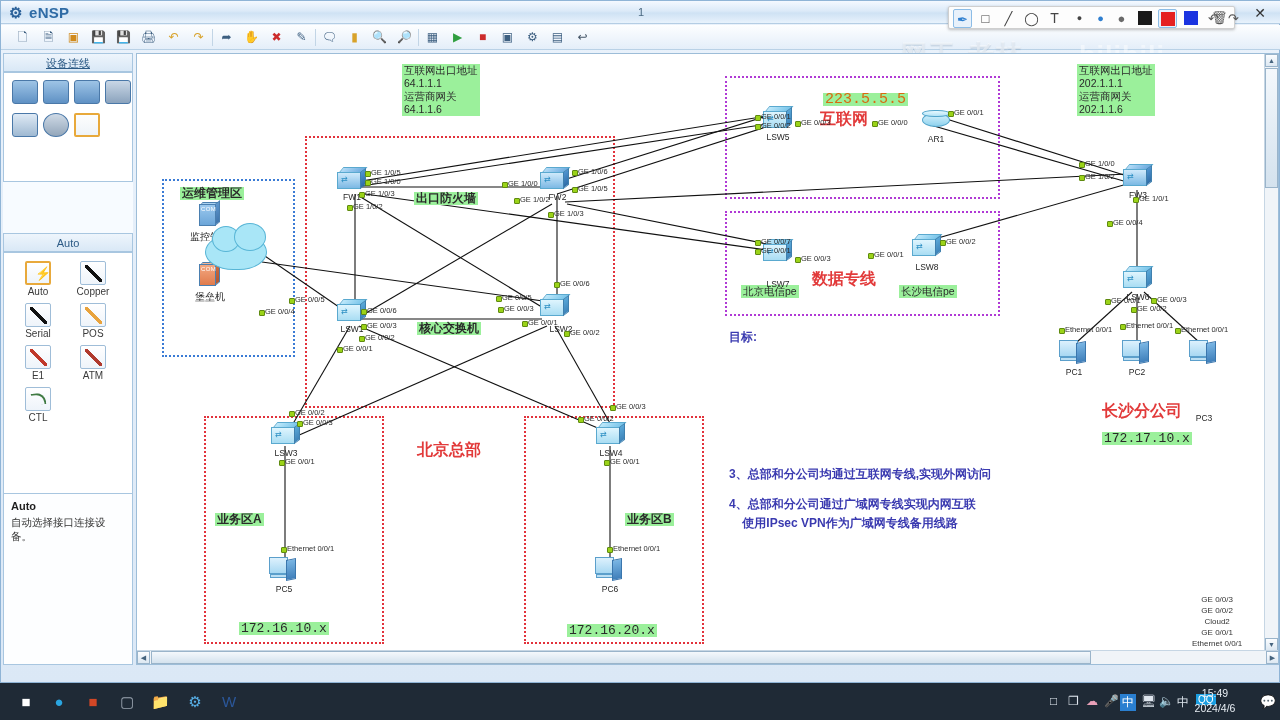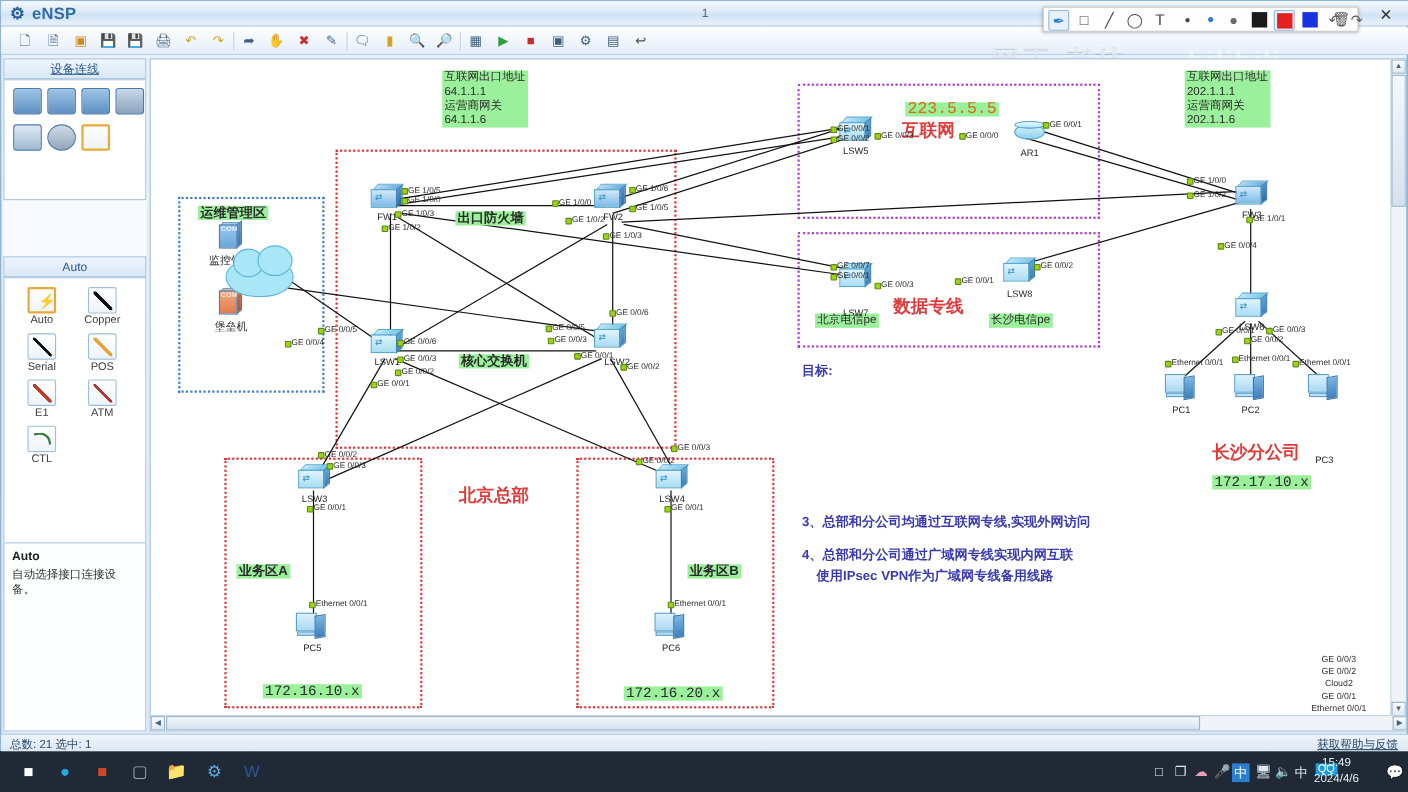--- a/index.html
+++ b/index.html
@@ -742,24 +742,20 @@
         <div class="sc-thumb" style="left:0;top:14px;width:13px;height:120px;"></div>
         <div class="sc-btn" style="left:0;top:584px;">▼</div>
       </div>
       <div class="hscroll">
         <div class="sc-btn" style="left:0;top:0;">◀</div>
         <div class="sc-thumb" style="left:14px;top:0;width:940px;height:13px;"></div>
         <div class="sc-btn" style="left:1129px;top:0;">▶</div>
       </div>
     </div>
 
-    <div class="statusbar">
-      <div class="status-left">总数: 21  选中: 1</div>
-      <div class="status-right">获取帮助与反馈</div>
-    </div>
   </div>
 
   <div class="anno-bar">
     <div class="anno-btn active" style="left:4px;color:#2f7fd0;">✒</div>
     <div class="anno-btn" style="left:27px;">□</div>
     <div class="anno-btn" style="left:50px;">╱</div>
     <div class="anno-btn" style="left:73px;">◯</div>
     <div class="anno-btn" style="left:96px;font-size:14px;">T</div>
     <div class="anno-btn" style="left:121px;font-size:9px;">●</div>
     <div class="anno-btn" style="left:142px;font-size:11px;color:#2f7fd0;">●</div>

